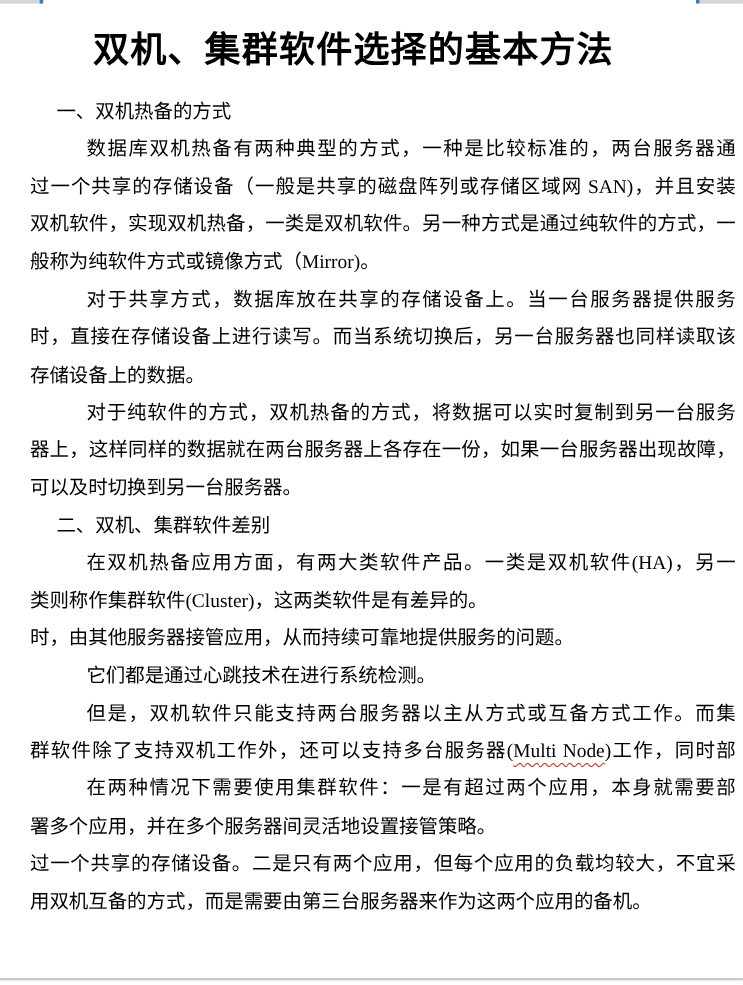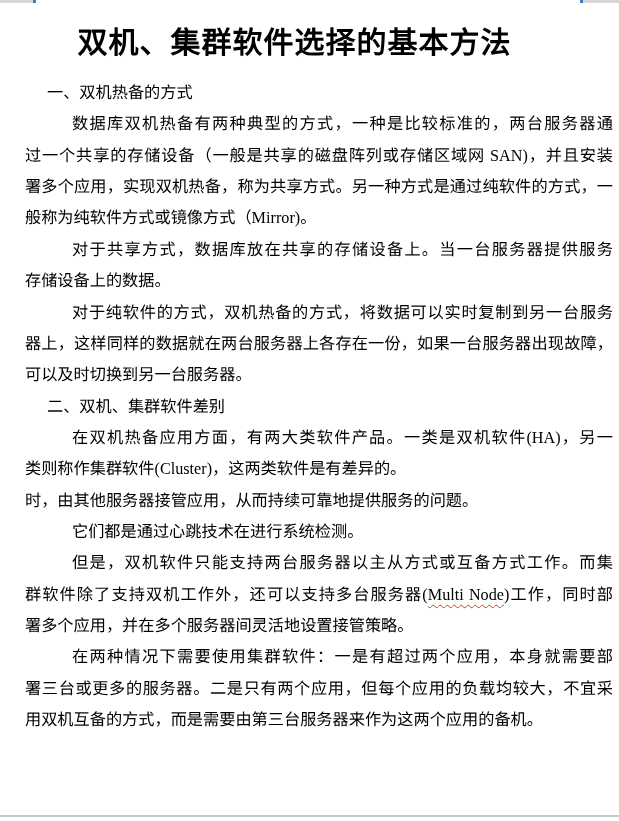--- a/index.html
+++ b/index.html
@@ -77,35 +77,36 @@
   <div class="frag frag-tr">
       <i class="blue"></i>
     </div>
 
   <h1 class="title">双机、集群软件选择的基本方法</h1>
 
   <div class="text-area">
     <div class="ln head">一、双机热备的方式</div>
     <div class="ln ind just">数据库双机热备有两种典型的方式，一种是比较标准的，两台服务器通</div>
     <div class="ln just">过一个共享的存储设备（一般是共享的磁盘阵列或存储区域网 SAN)，并且安装</div>
-    <div class="ln just">署多个应用，实现双机热备，称为共享方式。另一种方式是通过纯软件的方式，一</div>
+    <div class="ln just">双机软件，实现双机热备，一类是双机软件。另一种方式是通过纯软件的方式，一</div>
     <div class="ln">般称为纯软件方式或镜像方式（Mirror)。</div>
     <div class="ln ind just">对于共享方式，数据库放在共享的存储设备上。当一台服务器提供服务</div>
+    <div class="ln just">时，直接在存储设备上进行读写。而当系统切换后，另一台服务器也同样读取该</div>
     <div class="ln">存储设备上的数据。</div>
     <div class="ln ind just">对于纯软件的方式，双机热备的方式，将数据可以实时复制到另一台服务</div>
     <div class="ln just">器上，这样同样的数据就在两台服务器上各存在一份，如果一台服务器出现故障，</div>
     <div class="ln">可以及时切换到另一台服务器。</div>
     <div class="ln head">二、双机、集群软件差别</div>
     <div class="ln ind just">在双机热备应用方面，有两大类软件产品。一类是双机软件(HA)，另一</div>
     <div class="ln">类则称作集群软件(Cluster)，这两类软件是有差异的。</div>
     <div class="ln">时，由其他服务器接管应用，从而持续可靠地提供服务的问题。</div>
     <div class="ln ind">它们都是通过心跳技术在进行系统检测。</div>
     <div class="ln ind just">但是，双机软件只能支持两台服务器以主从方式或互备方式工作。而集</div>
     <div class="ln just"><span>群软件除了支持双机工作外，还可以支持多台服务器(</span><span class="sq">Multi Node</span><span>)工作，同时部</span></div>
+    <div class="ln ind just">在两种情况下需要使用集群软件：一是有超过两个应用，本身就需要部</div>
     <div class="ln">署多个应用，并在多个服务器间灵活地设置接管策略。</div>
-    <div class="ln ind just">在两种情况下需要使用集群软件：一是有超过两个应用，本身就需要部</div>
-    <div class="ln just">署三台或更多的服务器。二是只有两个应用，但每个应用的负载均较大，不宜采</div>
+    <div class="ln just">过一个共享的存储设备。二是只有两个应用，但每个应用的负载均较大，不宜采</div>
     <div class="ln">用双机互备的方式，而是需要由第三台服务器来作为这两个应用的备机。</div>
   </div>
 
   <div class="bottom-rule"></div>
 
 </div>
 
 </body></html>

